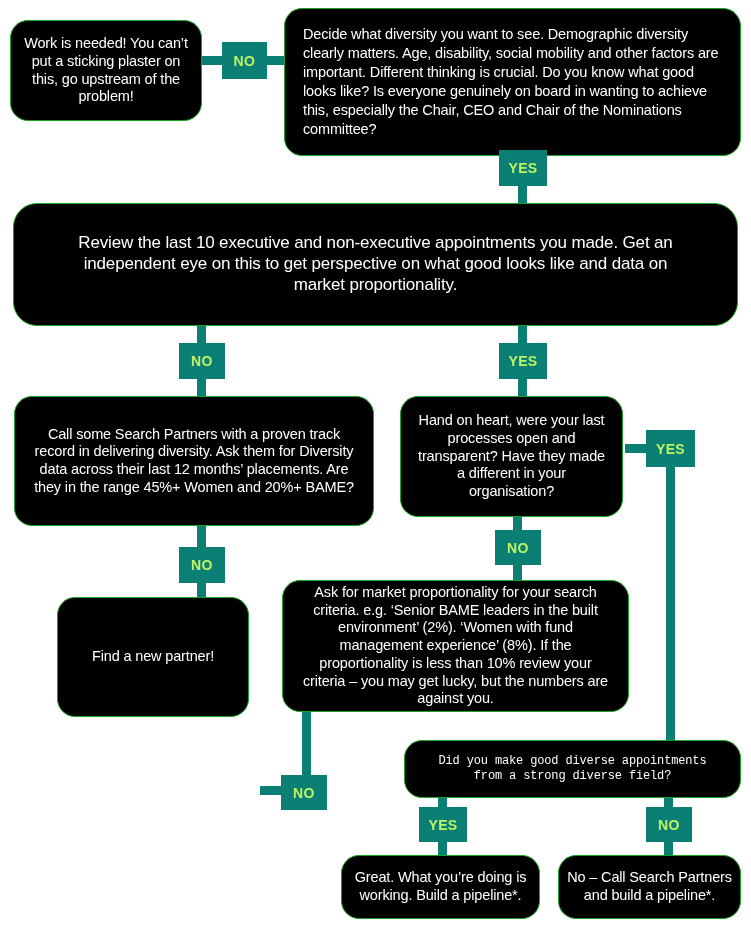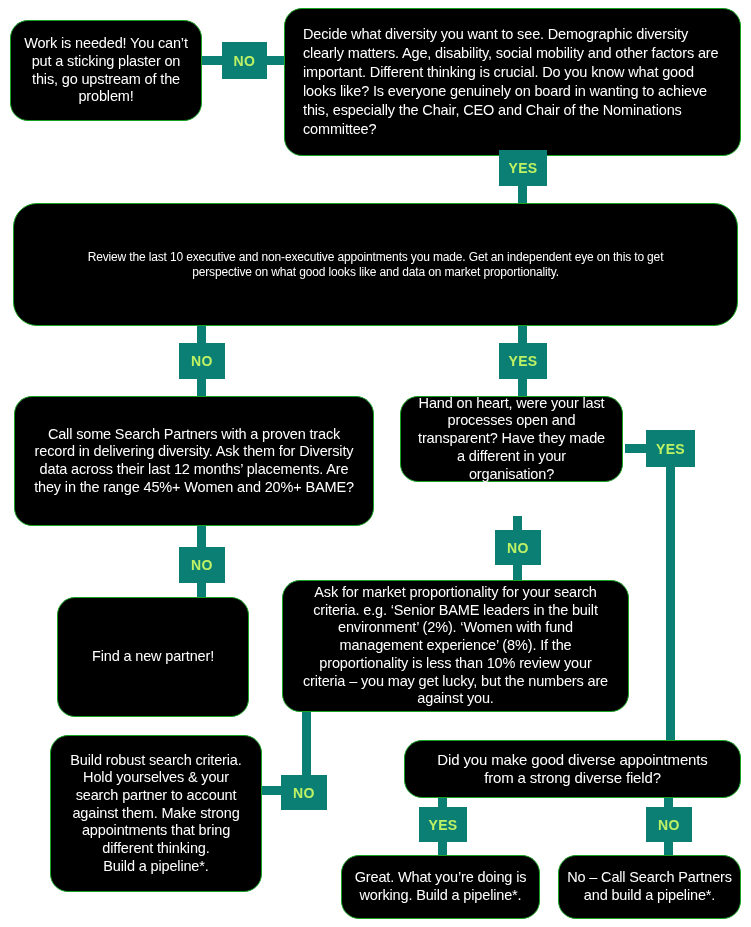--- a/index.html
+++ b/index.html
@@ -89,46 +89,42 @@
 
   <div class="node" style="left:10px; top:20px; width:192px; height:101px;">
     <div class="txt" style="font-size:14.5px;">Work is needed! You can’t put a sticking plaster on this, go upstream of the problem!</div>
   </div>
 
   <div class="node" style="left:284px; top:8px; width:457px; height:148px;">
     <div class="txt" style="font-size:14.5px; text-align:left; padding:0 18px; line-height:1.3;">Decide what diversity you want to see. Demographic diversity clearly matters. Age, disability, social mobility and other factors are important. Different thinking is crucial. Do you know what good looks like? Is everyone genuinely on board in wanting to achieve this, especially the Chair, CEO and Chair of the Nominations committee?</div>
   </div>
 
   <div class="node" style="left:13px; top:203px; width:725px; height:123px; border-radius:24px;">
-    <div class="txt" style="font-size:12px; padding:0 52px;">Review the last 10 executive and non-executive appointments you made. Get an independent eye on this to get perspective on what good looks like and data on market proportionality.</div>
+    <div class="txt" style="font-size:17px; padding:0 52px;">Review the last 10 executive and non-executive appointments you made. Get an independent eye on this to get perspective on what good looks like and data on market proportionality.</div>
   </div>
 
   <div class="node" style="left:14px; top:396px; width:360px; height:130px;">
     <div class="txt" style="font-size:14.5px; padding:0 16px;">Call some Search Partners with a proven track record in delivering diversity. Ask them for Diversity data across their last 12 months’ placements. Are they in the range 45%+ Women and 20%+ BAME?</div>
   </div>
 
-  <div class="node" style="left:400px; top:396px; width:223px; height:86px;">
+  <div class="node" style="left:400px; top:396px; width:223px; height:121px;">
     <div class="txt" style="font-size:14.5px; padding:0 14px;">Hand on heart, were your last processes open and transparent? Have they made a different in your organisation?</div>
   </div>
 
   <div class="node" style="left:57px; top:597px; width:192px; height:120px;">
     <div class="txt" style="font-size:14.5px;">Find a new partner!</div>
   </div>
 
   <div class="node" style="left:282px; top:580px; width:347px; height:132px;">
     <div class="txt" style="font-size:14.5px; padding:0 16px;">Ask for market proportionality for your search criteria. e.g. ‘Senior BAME leaders in the built environment’ (2%). ‘Women with fund management experience’ (8%). If the proportionality is less than 10% review your criteria – you may get lucky, but the numbers are against you.</div>
   </div>
 
-  <div class="node" style="left:50px; top:735px; width:212px; height:157px;">
-    <div class="txt" style="font-size:14.5px; padding:0 10px; white-space:pre-line;">Build robust search criteria. Hold yourselves &amp; your search partner to account against them. Make strong appointments that bring different thinking.
-Build a pipeline*.</div>
-  </div>
 
   <div class="node" style="left:404px; top:740px; width:337px; height:58px;">
-    <div class="txt" style="font-size:15px; padding:0 18px;">Did you make good diverse appointments from a strong diverse field?</div>
+    <div class="txt" style="font-size:12px; padding:0 18px;font-family:Liberation Mono, monospace;">Did you make good diverse appointments from a strong diverse field?</div>
   </div>
 
   <div class="node" style="left:341px; top:855px; width:199px; height:64px;">
     <div class="txt" style="font-size:14.5px; padding:0 10px;">Great. What you’re doing is working. Build a pipeline*.</div>
   </div>
 
   <div class="node" style="left:558px; top:855px; width:183px; height:64px;">
     <div class="txt" style="font-size:14.5px; padding:0 8px;">No – Call Search Partners and build a pipeline*.</div>
   </div>
 

